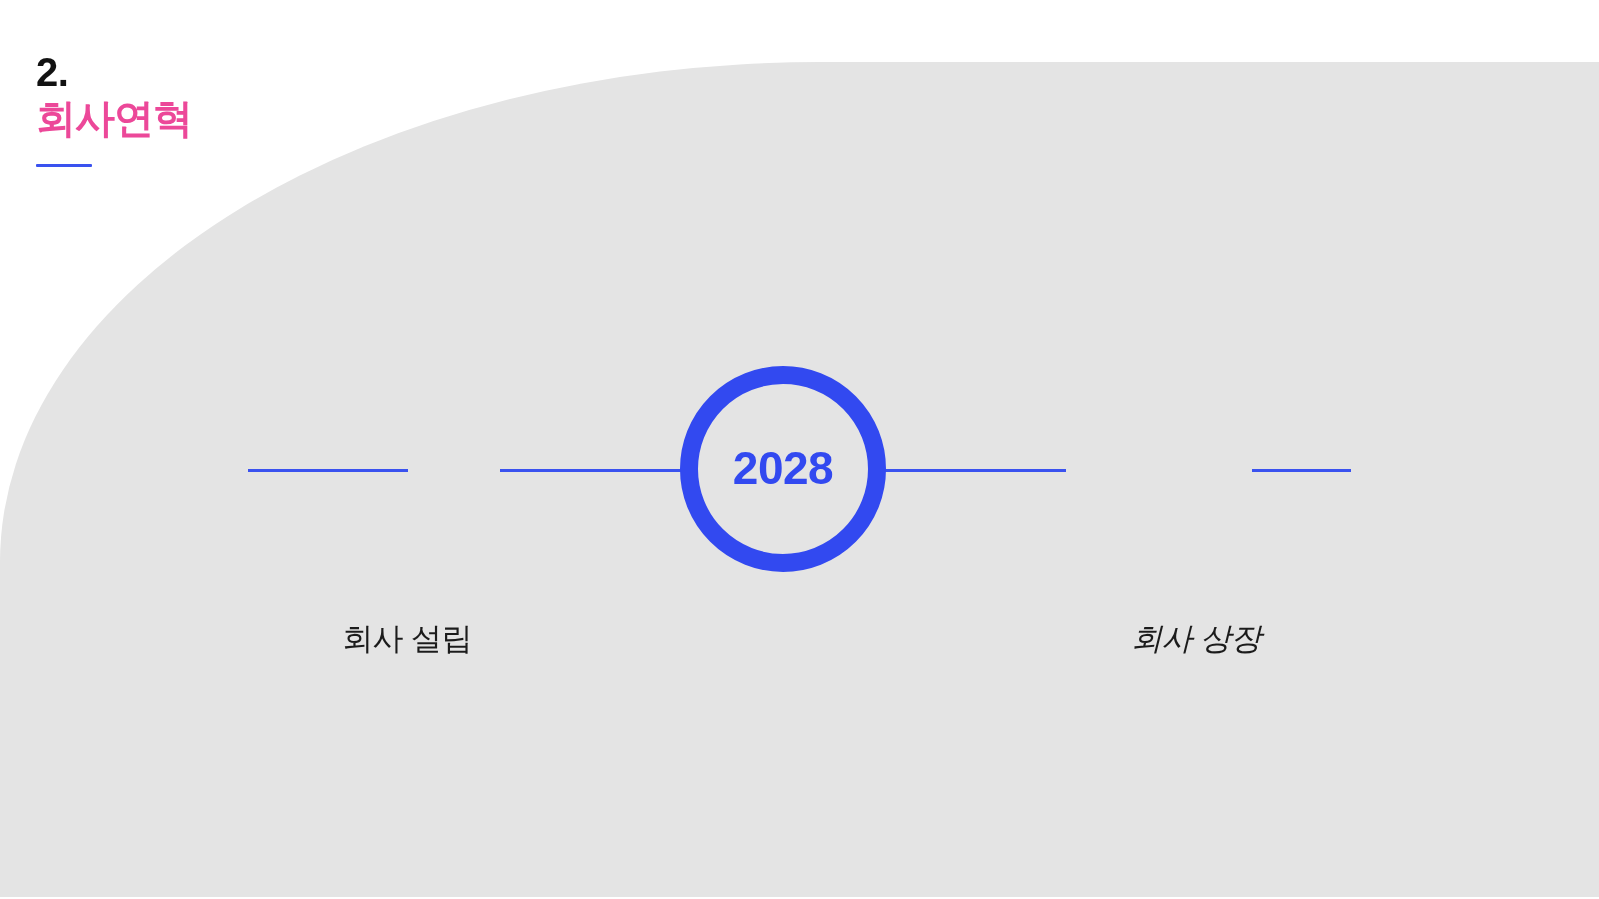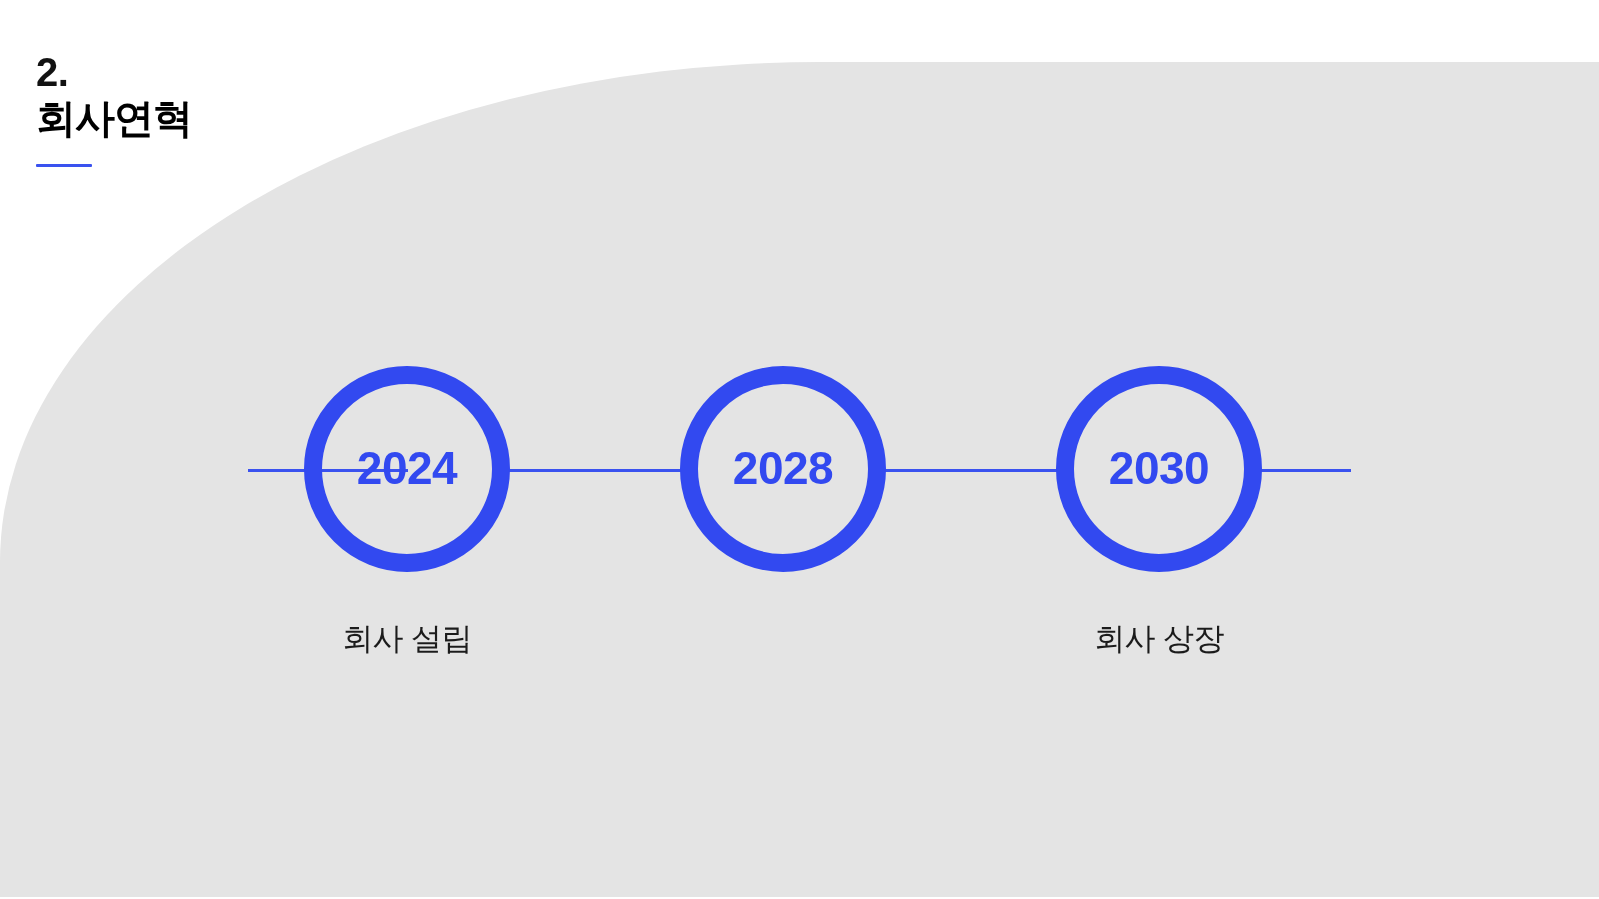--- a/index.html
+++ b/index.html
@@ -48,21 +48,21 @@
     line-height: 1.12;
     color: #121212;
     letter-spacing: -0.5px;
     white-space: nowrap;
   }
 
   .title-main {
     font-size: 40px;
     font-weight: 700;
     line-height: 1.18;
-    color: #000000;
+    color: #ec4899;
     letter-spacing: -1px;
     white-space: nowrap;
   }
 
   .title-rule {
     margin-top: 22px;
     width: 56px;
     height: 3px;
     background: #3a52ef;
     border-radius: 1px;
@@ -135,29 +135,23 @@
     <div class="title-rule"></div>
   </div>
 
   <div class="timeline">
 
     <div class="tl-line" style="left:248px; width:160px;"></div>
     <div class="tl-line" style="left:500px; width:190px;"></div>
     <div class="tl-line" style="left:876px; width:190px;"></div>
     <div class="tl-line" style="left:1252px; width:99px;"></div>
 
-    <div class="tl-node" style="left:304px;">
-      <span class="tl-year">2024</span>
-    </div>
     <div class="tl-label" style="left:277px;">회사 설립</div>
 
     <div class="tl-node" style="left:680px;text-align:right;">
       <span class="tl-year">2028</span>
     </div>
 
-    <div class="tl-node" style="left:1056px;">
-      <span class="tl-year">2030</span>
-    </div>
-    <div class="tl-label" style="left:1029px;">회사 상장</div>
+    <div class="tl-label" style="left:1066px;font-style:italic;">회사 상장</div>
 
   </div>
 
 </div>
 
 </body></html>

